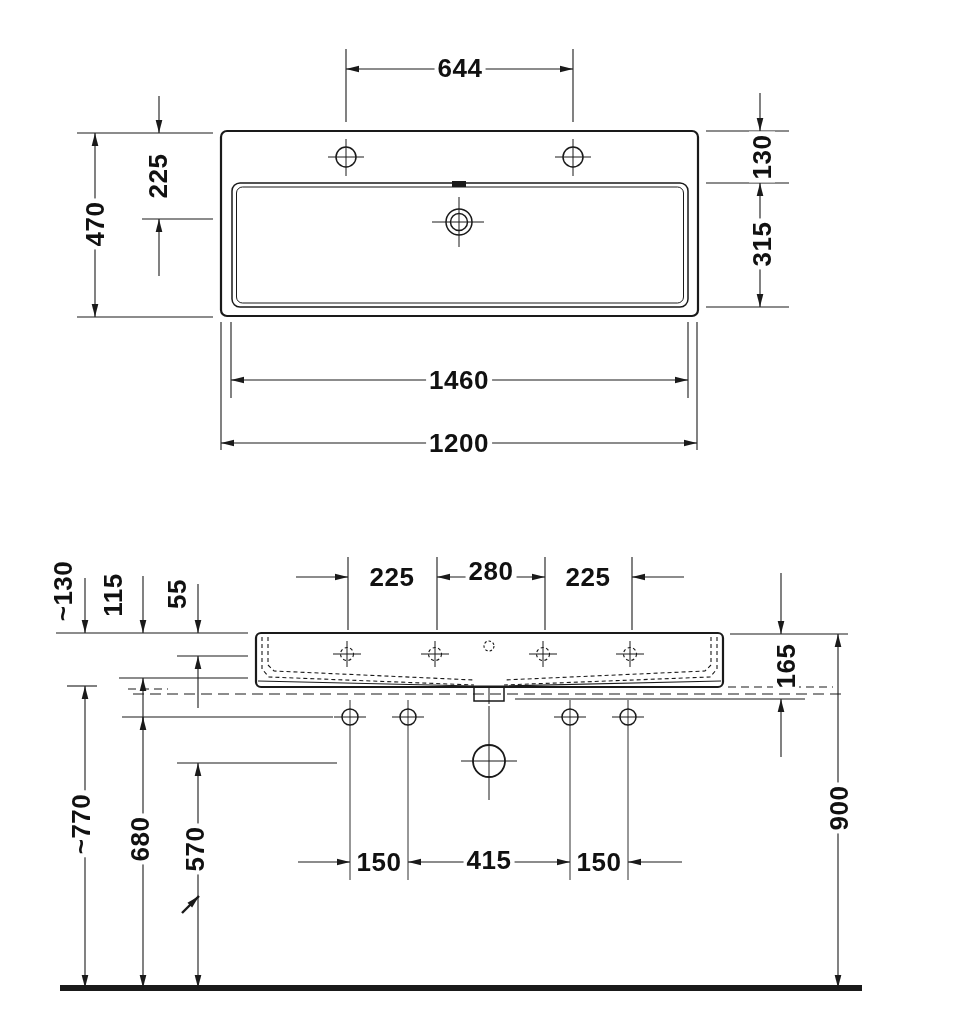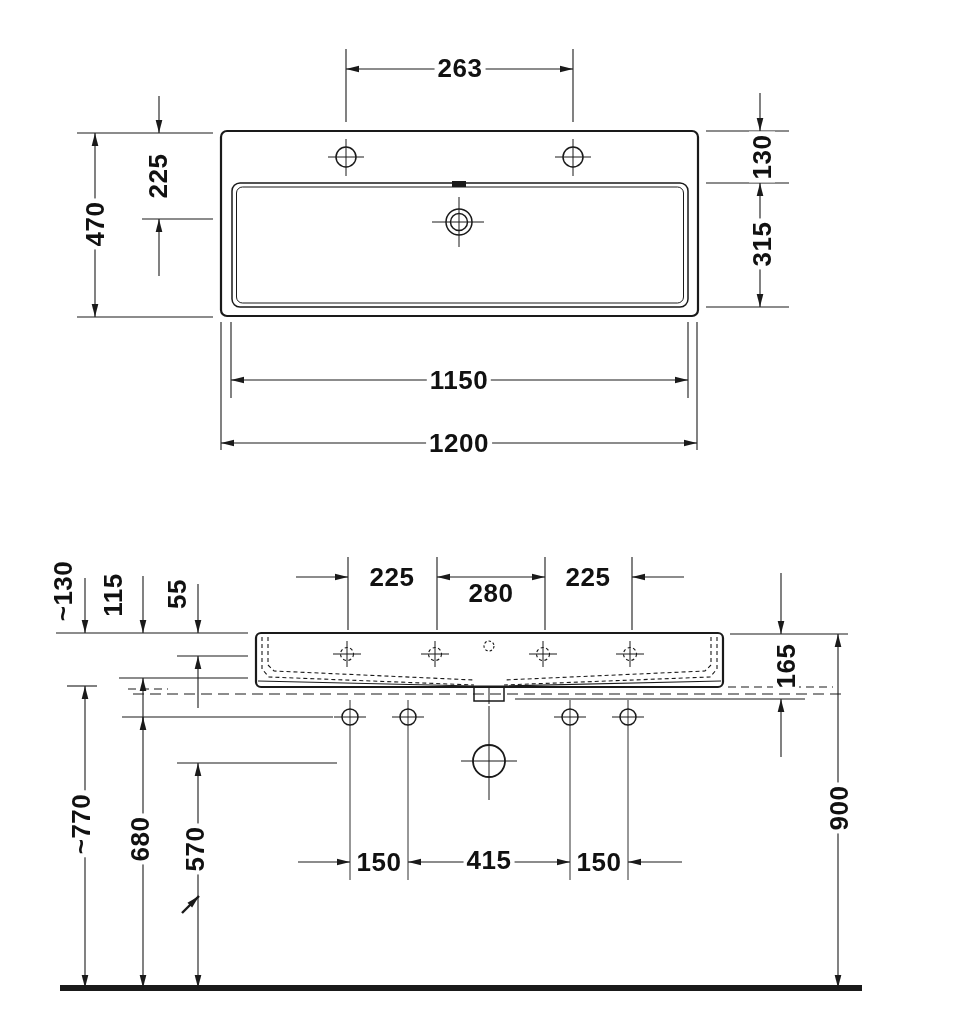--- a/index.html
+++ b/index.html
@@ -189,30 +189,30 @@
     </g>
     <g>
       <line x1="298" y1="862" x2="350" y2="862" marker-end="url(#ah)"></line>
       <line x1="408" y1="862" x2="570" y2="862" marker-start="url(#ah)" marker-end="url(#ah)"></line>
       <line x1="682" y1="862" x2="628" y2="862" marker-end="url(#ah)"></line>
     </g>
     <line x1="182" y1="913" x2="199" y2="896" stroke-width="2.4" marker-end="url(#ah)"></line>
   </g>
 </svg>
 
-<span class="lbl" style="left:460px;top:68px;">263</span>
+<span class="lbl" style="left:460px;top:68px;">644</span>
 <span class="lbl v" style="left:95px;top:224px;">470</span>
 <span class="lbl v" style="left:158px;top:176px;">225</span>
 <span class="lbl v" style="left:762px;top:157px;">130</span>
 <span class="lbl v" style="left:762px;top:244px;">315</span>
-<span class="lbl" style="left:459px;top:380px;">1150</span>
+<span class="lbl" style="left:459px;top:380px;">1460</span>
 <span class="lbl" style="left:459px;top:443px;text-align:right;">1200</span>
 
 <span class="lbl" style="left:392px;top:577px;">225</span>
-<span class="lbl" style="left:491px;top:593px;">280</span>
+<span class="lbl" style="left:491px;top:571px;">280</span>
 <span class="lbl" style="left:588px;top:577px;">225</span>
 <span class="lbl v" style="left:63px;top:591px;">~130</span>
 <span class="lbl v" style="left:113px;top:595px;">115</span>
 <span class="lbl v" style="left:177px;top:594px;">55</span>
 <span class="lbl v" style="left:786px;top:666px;">165</span>
 <span class="lbl v" style="left:839px;top:808px;">900</span>
 <span class="lbl v" style="left:81px;top:824px;">~770</span>
 <span class="lbl v" style="left:140px;top:839px;">680</span>
 <span class="lbl v" style="left:195px;top:849px;">570</span>
 <span class="lbl" style="left:379px;top:862px;">150</span>

